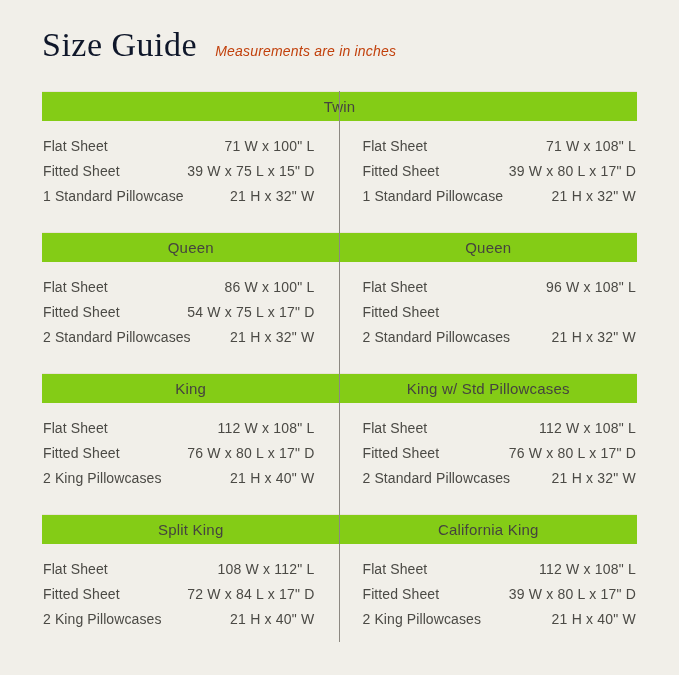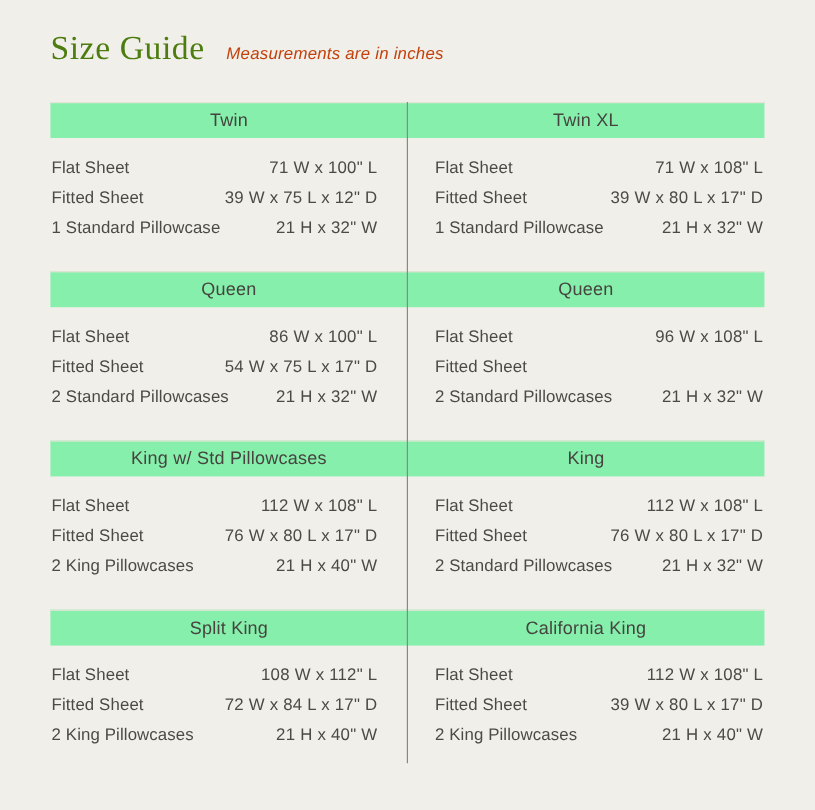--- a/index.html
+++ b/index.html
@@ -13,23 +13,23 @@
   .page { padding: 26px 42px 0 42px; }
 
   .title-row {
     display: flex;
     align-items: baseline;
     gap: 18px;
   }
   .page-title {
     font-family: "Liberation Serif", serif;
     font-weight: 400;
-    font-size: 28px;
+    font-size: 34px;
     letter-spacing: 0.5px;
-    color: #4d7c0f;
+    color: #0f172a;
     line-height: 1.1;
   }
   .page-subtitle {
     font-style: italic;
     font-size: 14px;
     color: #c2410c;
     letter-spacing: 0.2px;
   }
 
   .size-table {
@@ -42,21 +42,21 @@
     left: 297px;
     top: 0;
     width: 1px;
     height: 551px;
     background: #8c8881;
     z-index: 2;
   }
 
   .group-header {
     display: flex;
-    background: #86efac;
+    background: #84cc16;
     border-top: 1px solid #e9e3d7;
     height: 30px;
   }
   .header-cell {
     flex: 1;
     text-align: center;
     line-height: 29px;
     font-size: 15px;
     color: #45443e;
     letter-spacing: 0.2px;
@@ -89,31 +89,30 @@
   <div class="title-row">
     <h1 class="page-title">Size Guide</h1>
     <span class="page-subtitle">Measurements are in inches</span>
   </div>
 
   <div class="size-table">
     <div class="v-divider"></div>
 
     <div class="group-header">
       <div class="header-cell">Twin</div>
-      <div class="header-cell">Twin XL</div>
     </div>
     <div class="group-body">
       <div class="body-col left">
         <div class="spec-row">
           <span class="lbl">Flat Sheet</span>
           <span class="val">71 W x 100" L</span>
         </div>
         <div class="spec-row">
           <span class="lbl">Fitted Sheet</span>
-          <span class="val">39 W x 75 L x 12" D</span>
+          <span class="val">39 W x 75 L x 15" D</span>
         </div>
         <div class="spec-row">
           <span class="lbl">1 Standard Pillowcase</span>
           <span class="val">21 H x 32" W</span>
         </div>
       </div>
       <div class="body-col right">
         <div class="spec-row">
           <span class="lbl">Flat Sheet</span>
           <span class="val">71 W x 108" L</span>
@@ -157,22 +156,22 @@
           <span class="lbl">Fitted Sheet</span>
         </div>
         <div class="spec-row">
           <span class="lbl">2 Standard Pillowcases</span>
           <span class="val">21 H x 32" W</span>
         </div>
       </div>
     </div>
 
     <div class="group-header">
+      <div class="header-cell">King</div>
       <div class="header-cell">King w/ Std Pillowcases</div>
-      <div class="header-cell">King</div>
     </div>
     <div class="group-body">
       <div class="body-col left">
         <div class="spec-row">
           <span class="lbl">Flat Sheet</span>
           <span class="val">112 W x 108" L</span>
         </div>
         <div class="spec-row">
           <span class="lbl">Fitted Sheet</span>
           <span class="val">76 W x 80 L x 17" D</span>

